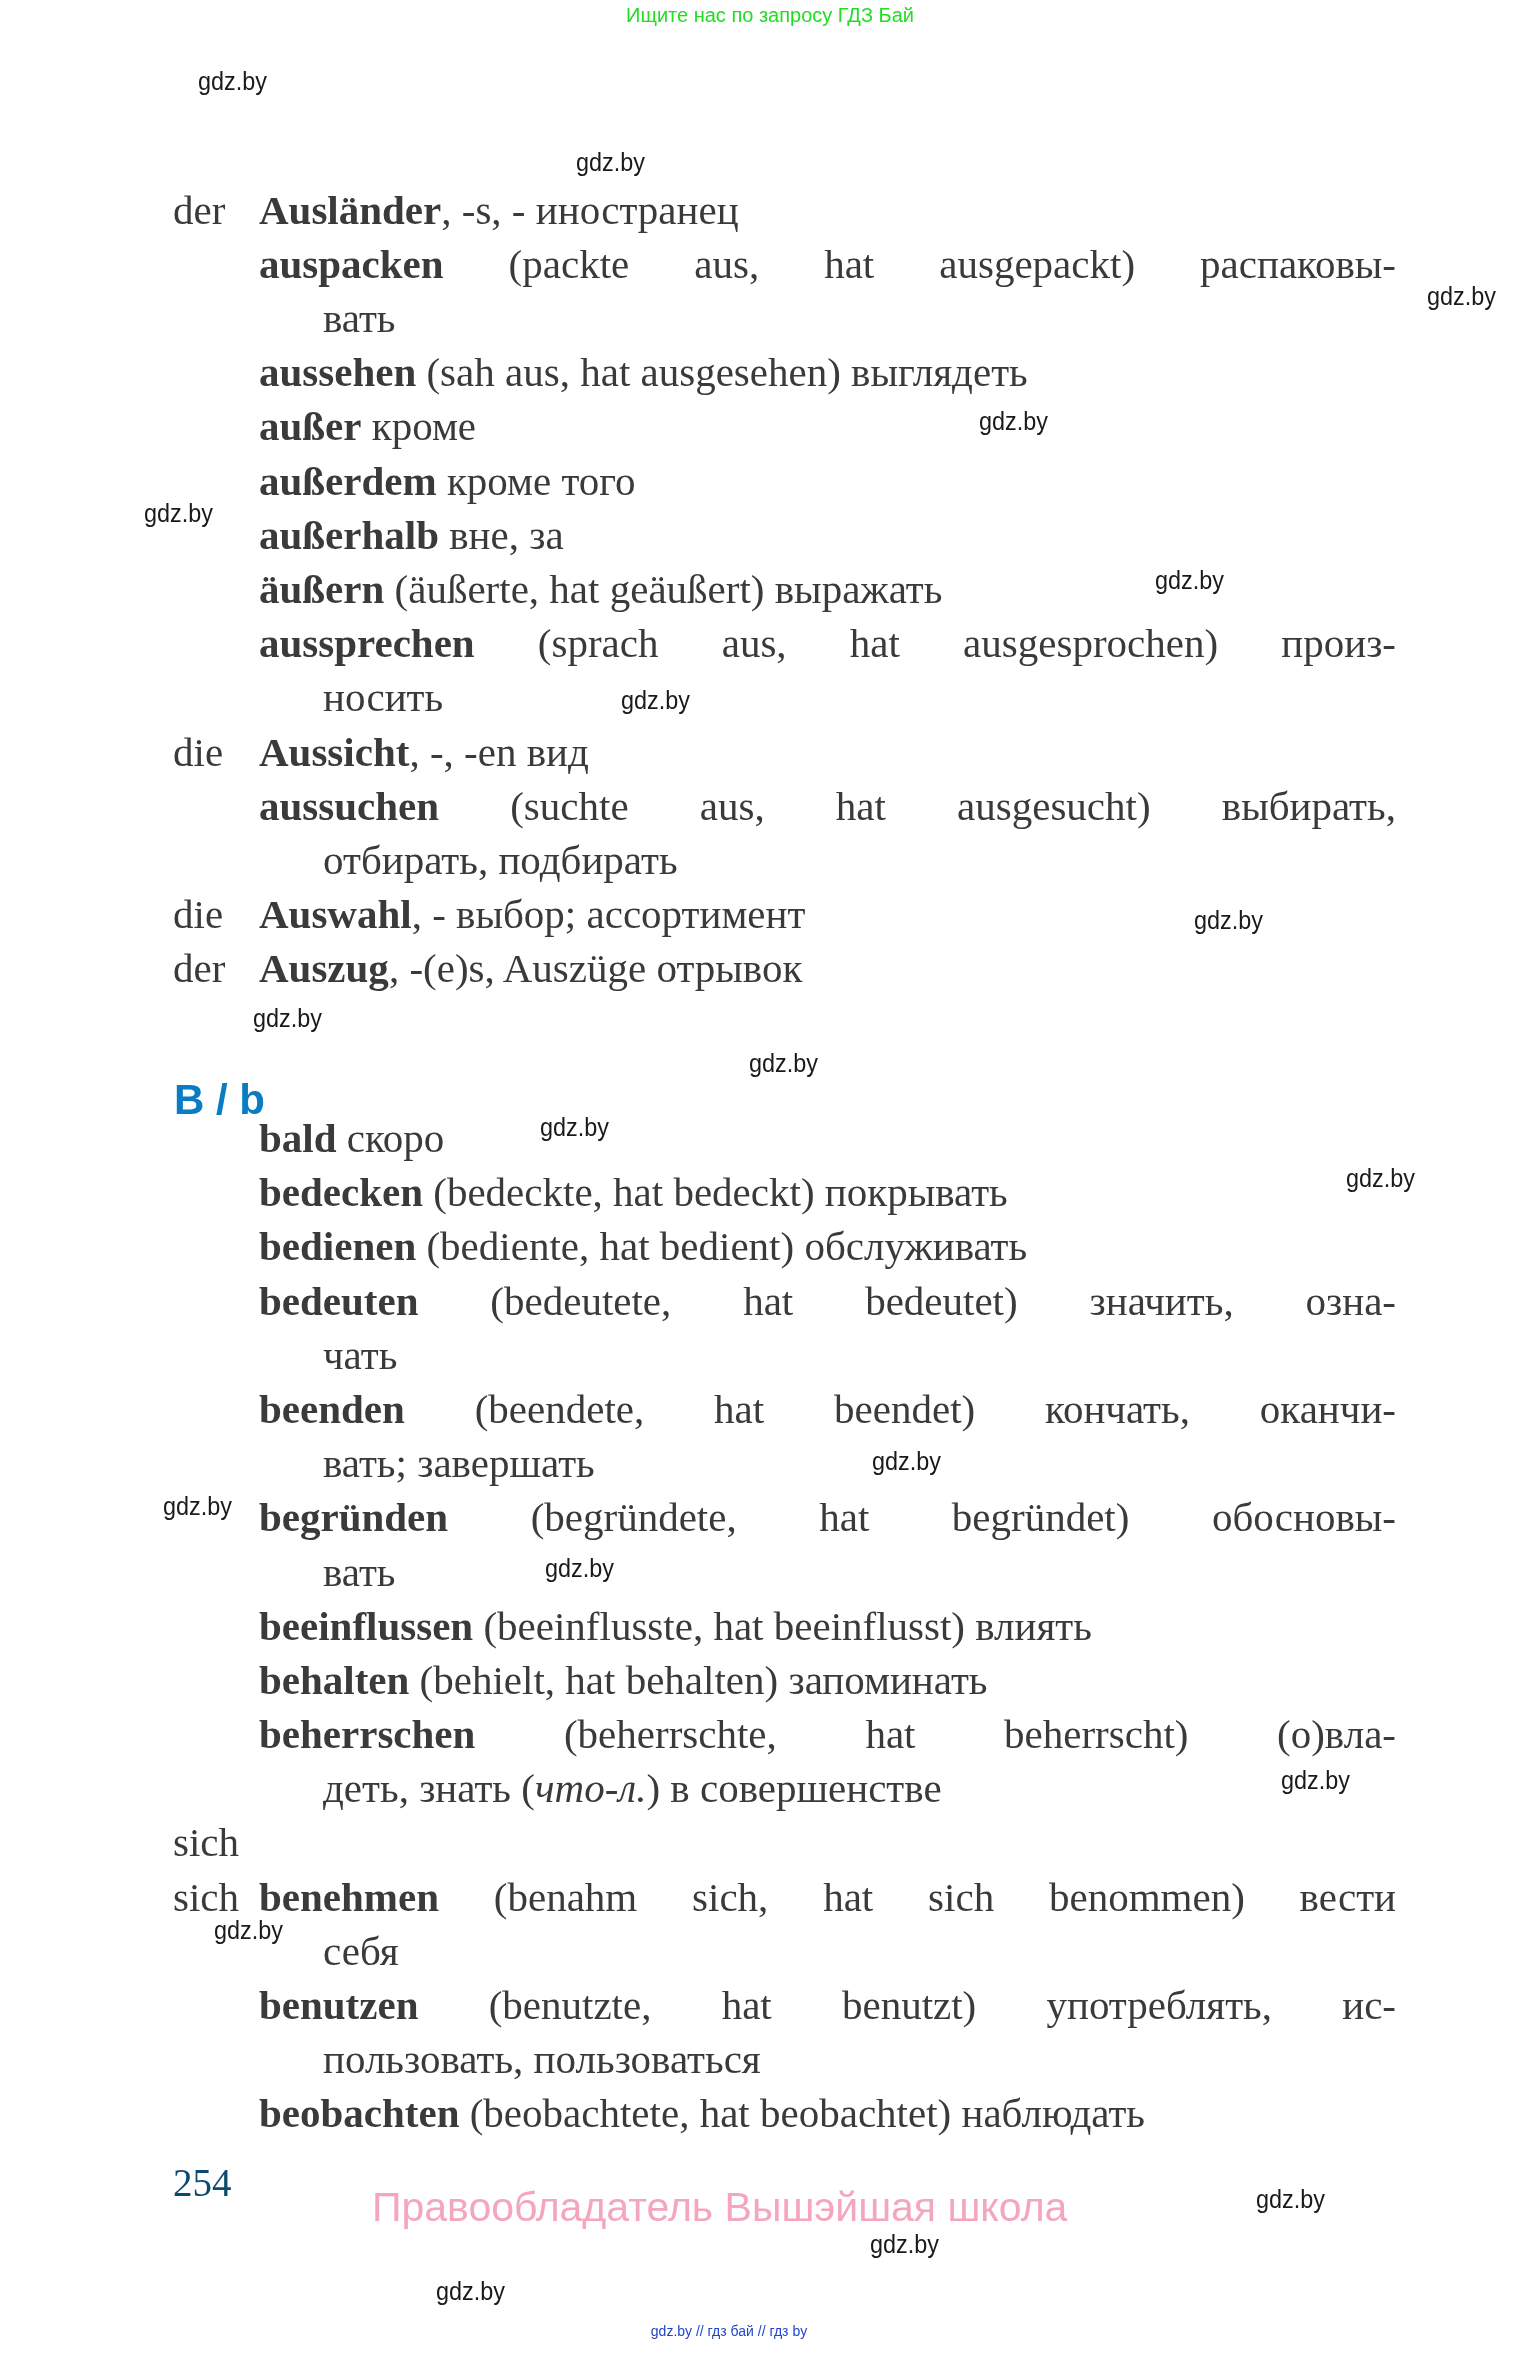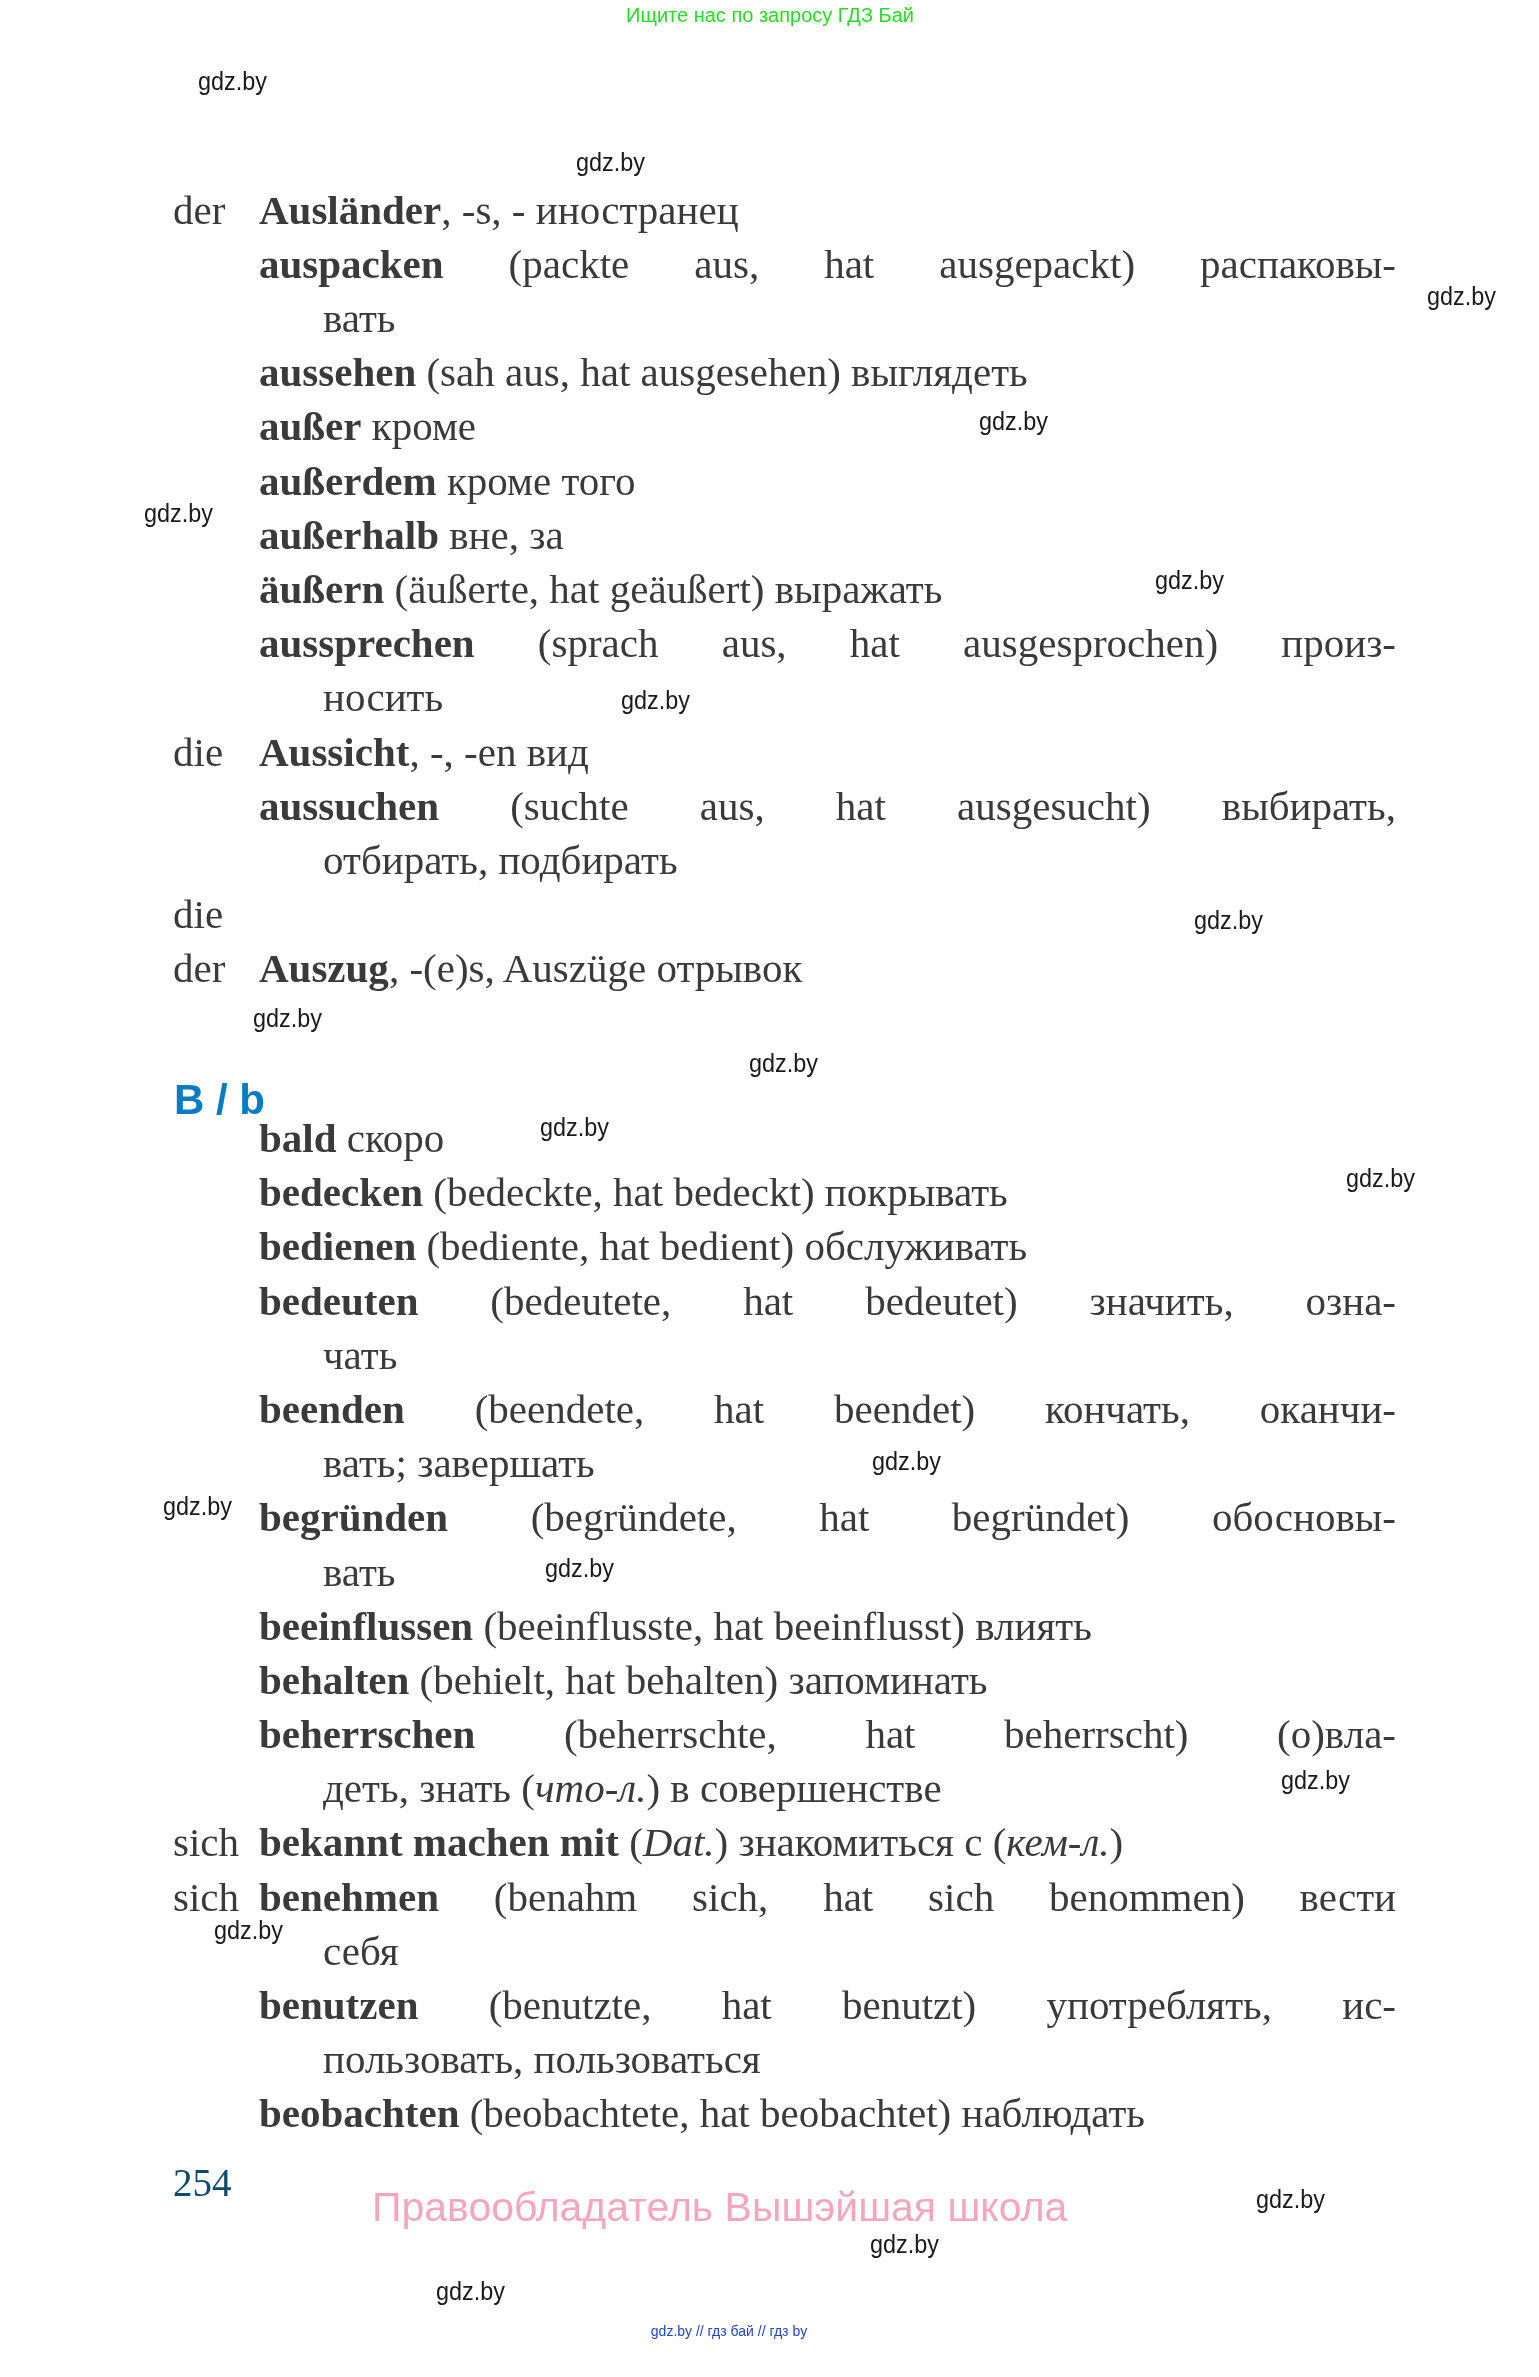--- a/index.html
+++ b/index.html
@@ -87,20 +87,21 @@
         <span class="body"><b>Aussicht</b><span>, -, -en вид</span></span>
       </div>
       <div class="line justify" style="top: 779px;">
         <span class="body"><b>aussuchen</b><span> (suchte aus, hat ausgesucht) выбирать,</span></span>
       </div>
       <div class="line cont" style="top: 833px;">
         <span class="body"><span>отбирать, подбирать</span></span>
       </div>
       <div class="line" style="top: 887px;">
         <span class="article">die</span>
+        <span class="body"><b>Auswahl</b><span>, - выбор; ассортимент</span></span>
       </div>
       <div class="line" style="top: 941px;">
         <span class="article">der</span>
         <span class="body"><b>Auszug</b><span>, -(e)s, Auszüge отрывок</span></span>
       </div>
       <div class="line" style="top: 1111px;">
         <span class="body"><b>bald</b><span> скоро</span></span>
       </div>
       <div class="line" style="top: 1165px;">
         <span class="body"><b>bedecken</b><span> (bedeckte, hat bedeckt) покрывать</span></span>
@@ -133,21 +134,20 @@
         <span class="body"><b>behalten</b><span> (behielt, hat behalten) запоминать</span></span>
       </div>
       <div class="line justify" style="top: 1707px;">
         <span class="body"><b>beherrschen</b><span> (beherrschte, hat beherrscht) (о)вла-</span></span>
       </div>
       <div class="line cont" style="top: 1761px;">
         <span class="body"><span>деть, знать (</span><i>что-л.</i><span>) в совершенстве</span></span>
       </div>
       <div class="line" style="top: 1815px;">
         <span class="article">sich</span>
-        <span class="body"><b>bekannt machen mit</b><span> (</span><i>Dat.</i><span>) знакомиться с (</span><i>кем-л.</i><span>)</span></span>
       </div>
       <div class="line justify" style="top: 1870px;">
         <span class="article">sich</span>
         <span class="body"><b>benehmen</b><span> (benahm sich, hat sich benommen) вести</span></span>
       </div>
       <div class="line cont" style="top: 1924px;">
         <span class="body"><span>себя</span></span>
       </div>
       <div class="line justify" style="top: 1978px;">
         <span class="body"><b>benutzen</b><span> (benutzte, hat benutzt) употреблять, ис-</span></span>

